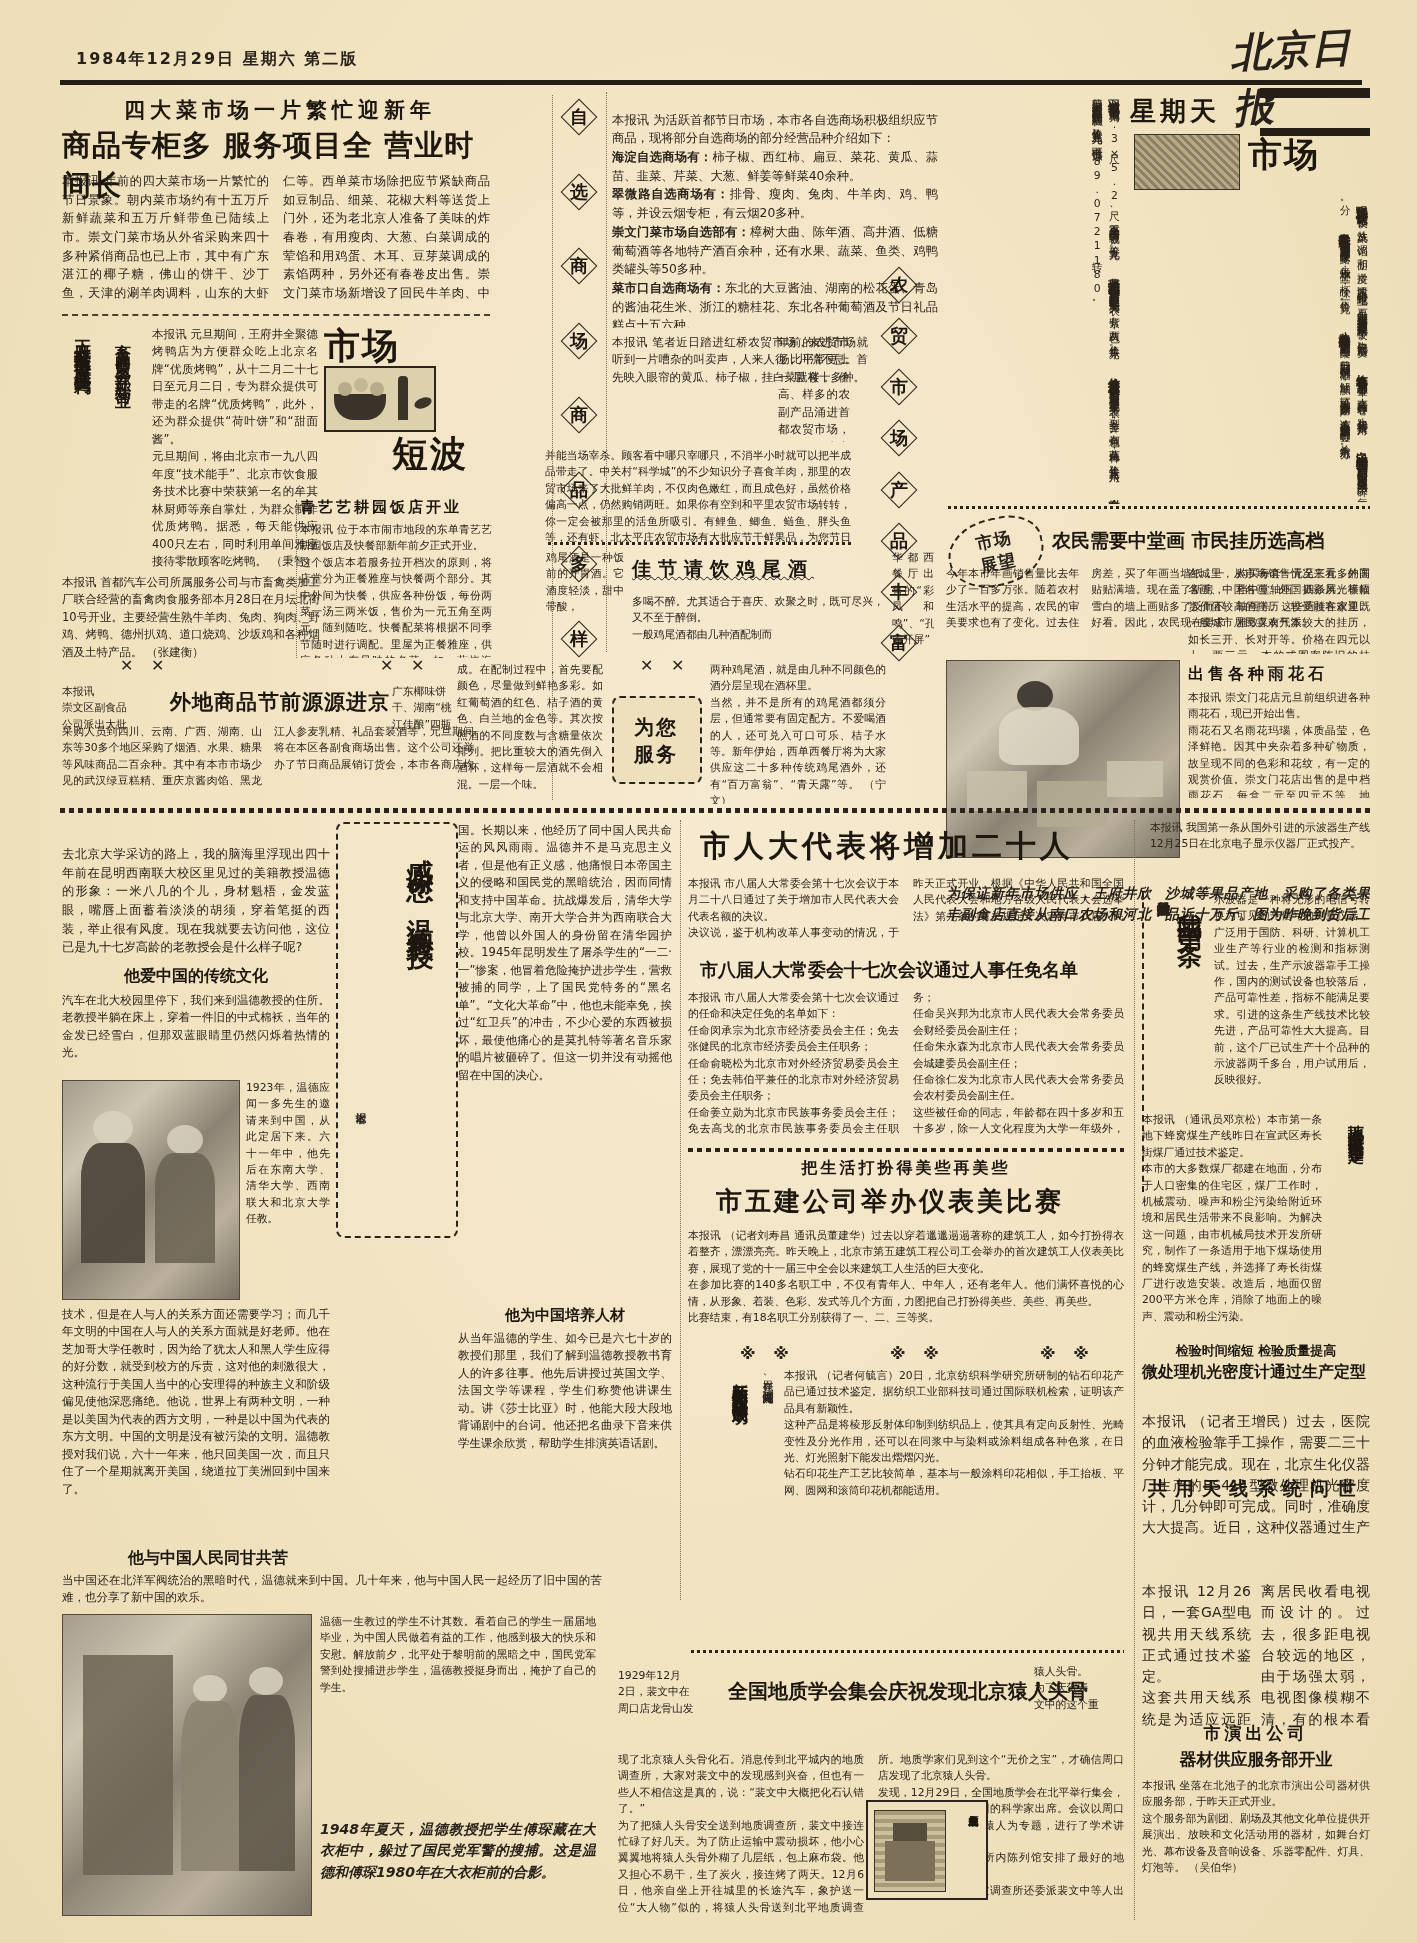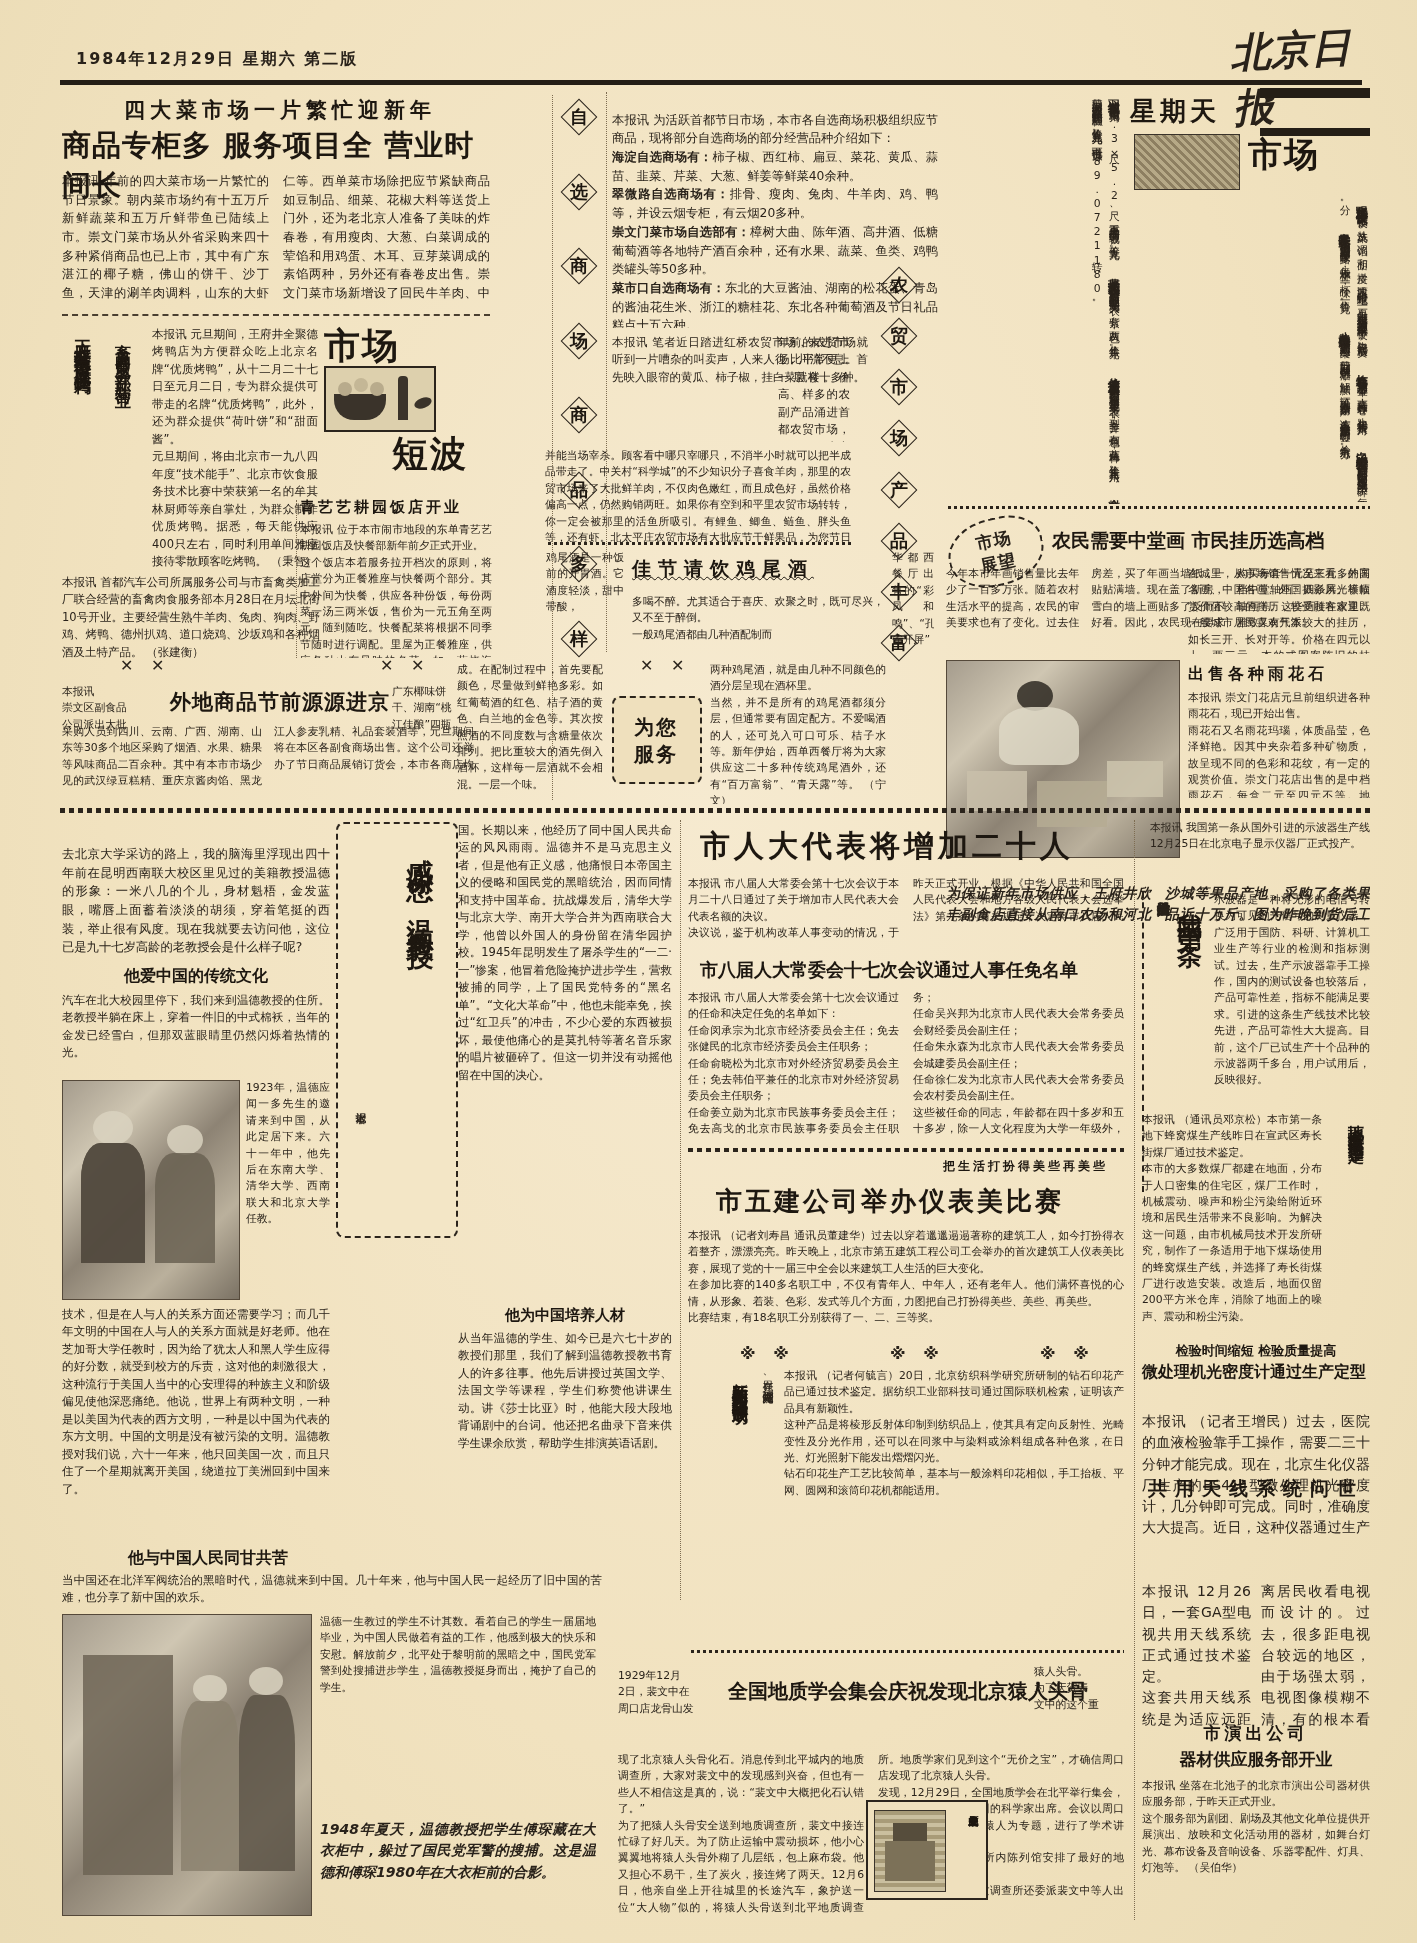--- a/index.html
+++ b/index.html
@@ -227,21 +227,21 @@
   <div class="abs txt f11" style="left:688px;top:990px;width:436px;height:152px;column-count:2;column-gap:14px;">本报讯 市八届人大常委会第十七次会议通过的任命和决定任免的名单如下：
 任命闵承宗为北京市经济委员会主任；免去张健民的北京市经济委员会主任职务；
 任命俞晓松为北京市对外经济贸易委员会主任；免去韩伯平兼任的北京市对外经济贸易委员会主任职务；
 任命姜立勋为北京市民族事务委员会主任；免去高戈的北京市民族事务委员会主任职务；
 任命吴兴邦为北京市人民代表大会常务委员会财经委员会副主任；
 任命朱永森为北京市人民代表大会常务委员会城建委员会副主任；
 任命徐仁发为北京市人民代表大会常务委员会农村委员会副主任。
 这些被任命的同志，年龄都在四十多岁和五十多岁，除一人文化程度为大学一年级外，其他人都是大学毕业，还有的同志具有工程师、农艺师技术称职。</div>
   <div class="abs zig" style="left:688px;top:1148px;width:436px;height:4px;"></div>
 
-  <div class="abs hd center" style="left:672px;top:1158px;width:436px;font-size:12px;letter-spacing:3px;text-align:right;">把生活打扮得美些再美些</div>
+  <div class="abs hd center" style="left:688px;top:1158px;width:436px;font-size:16px;letter-spacing:3px;">把生活打扮得美些再美些</div>
   <div class="abs hd" style="left:716px;top:1184px;width:400px;font-size:26px;letter-spacing:3px;">市五建公司举办仪表美比赛</div>
   <div class="abs txt f11" style="left:688px;top:1228px;width:436px;height:112px;">本报讯 （记者刘寿昌 通讯员董建华）过去以穿着邋邋遢遢著称的建筑工人，如今打扮得衣着整齐，漂漂亮亮。昨天晚上，北京市第五建筑工程公司工会举办的首次建筑工人仪表美比赛，展现了党的十一届三中全会以来建筑工人生活的巨大变化。
 在参加比赛的140多名职工中，不仅有青年人、中年人，还有老年人。他们满怀喜悦的心情，从形象、着装、色彩、发式等几个方面，力图把自己打扮得美些、美些、再美些。
 比赛结束，有18名职工分别获得了一、二、三等奖。</div>
 
   <div class="abs sep" style="left:740px;top:1344px;">※ ※</div>
   <div class="abs sep" style="left:890px;top:1344px;">※ ※</div>
   <div class="abs sep" style="left:1040px;top:1344px;">※ ※</div>
 
   <div class="abs v hd" style="left:688px;top:1370px;width:62px;height:262px;font-size:16px;letter-spacing:2px;">新颖的钻石印花纺织品研制成功</div>

